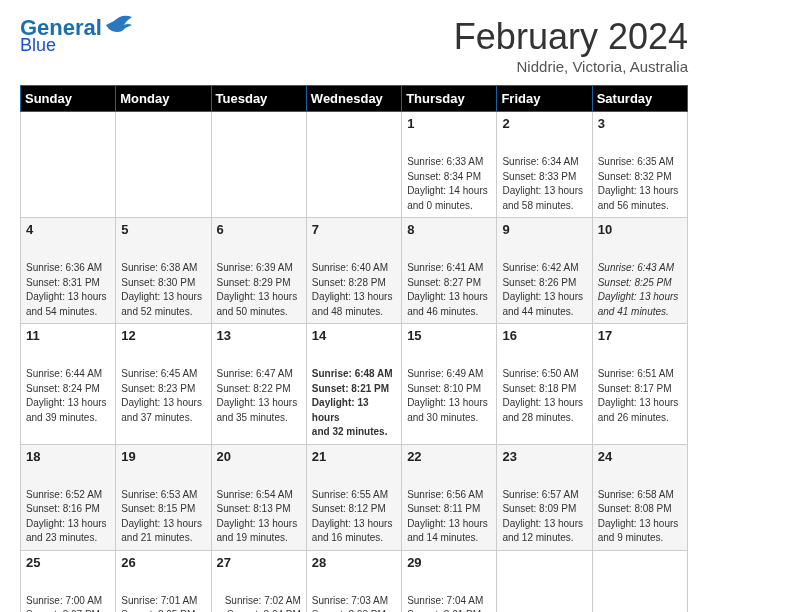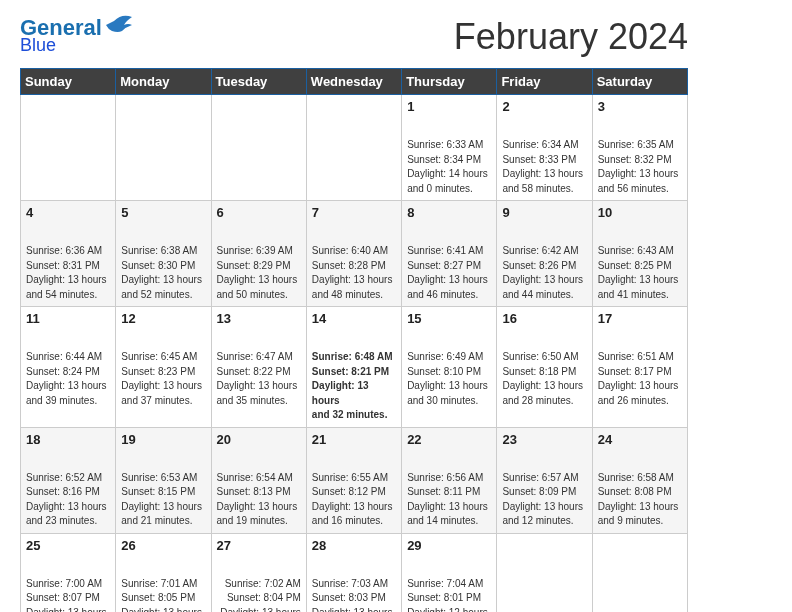--- a/index.html
+++ b/index.html
@@ -45,21 +45,21 @@
     .location {
       font-size: 15px;
       color: #555;
     }
     table {
       width: 100%;
       border-collapse: collapse;
       table-layout: fixed;
     }
     thead th {
-      background-color: #404040;
+      background-color: #000000;
       color: #fff;
       font-size: 13px;
       font-weight: bold;
       padding: 5px 4px;
       text-align: left;
       border: 1px solid #1a5fa0;
     }
     tbody td {
       vertical-align: top;
       border: 1px solid #ccc;
@@ -101,20 +101,21 @@
           </span>
           <svg width="30" height="26" viewBox="0 0 30 26" style="margin-left:2px;margin-top:-4px;">
             <path d="M10,8 Q18,0 28,4 Q22,8 20,12 Q24,10 28,12 Q22,14 18,18 Q14,20 8,18 Q4,16 2,12 Q6,10 10,8 Z" fill="#2979c0"></path>
           </svg>
         </div>
         <span class="logo-text" style="color:#1d4ed8;font-size:18px;font-weight:normal;margin-top:-4px;">Blue</span>
       </div>
     </div>
     <div class="title-block">
       <div class="month-title">February 2024</div>
+      <div class="location">Niddrie, Victoria, Australia</div>
     </div>
   </div>
 
   <table>
     <thead>
       <tr>
         <th>Sunday</th>
         <th>Monday</th>
         <th>Tuesday</th>
         <th>Wednesday</th>
@@ -189,21 +190,21 @@
           </td>
           <td>
             <div class="day-num">9</div>
             <div class="day-info" style="white-space: pre-line;">Sunrise: 6:42 AM
 Sunset: 8:26 PM
 Daylight: 13 hours
 and 44 minutes.</div>
           </td>
           <td>
             <div class="day-num">10</div>
-            <div class="day-info" style="white-space: pre-line;">Sunrise: 6:43 AM
+            <div class="day-info" style="white-space: pre-line; font-style: italic;">Sunrise: 6:43 AM
 Sunset: 8:25 PM
 Daylight: 13 hours
 and 41 minutes.</div>
           </td>
         </tr>
         <tr>
           <td>
             <div class="day-num">11</div>
             <div class="day-info" style="white-space: pre-line;">Sunrise: 6:44 AM
 Sunset: 8:24 PM

